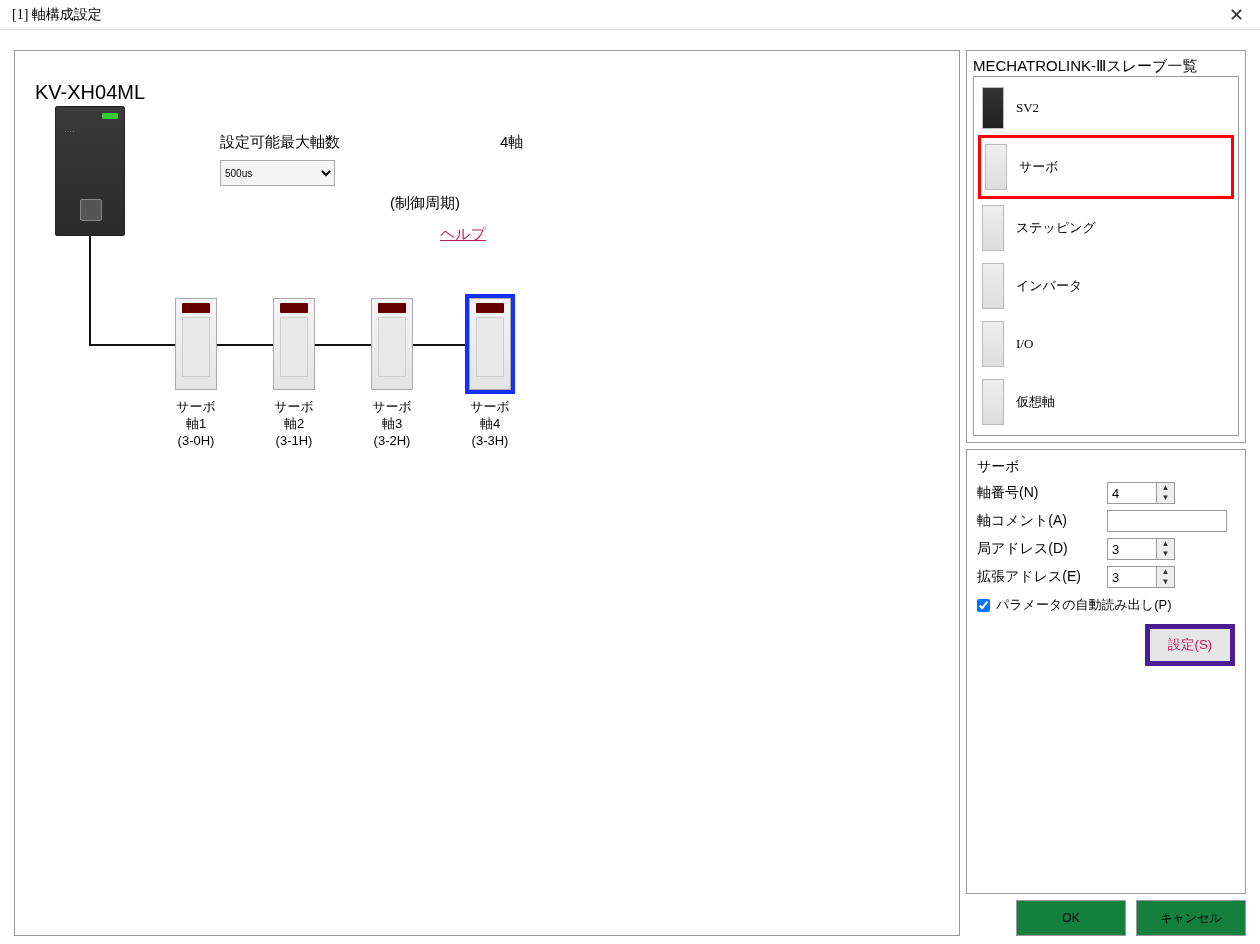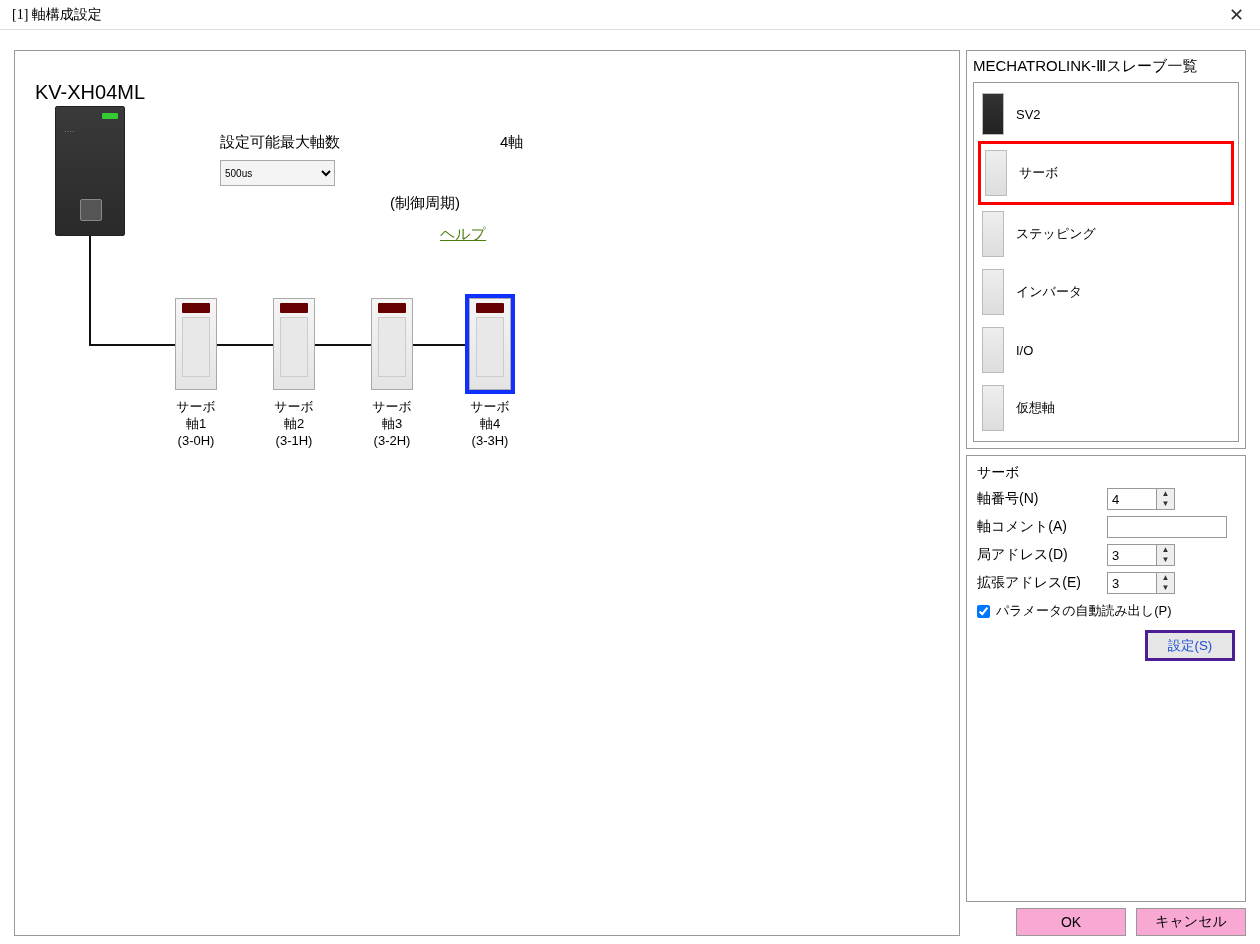--- a/index.html
+++ b/index.html
@@ -22,42 +22,42 @@
 .unit-top { width: 28px; height: 10px; background: #600; margin-top: 4px; border-radius: 1px; }
 .unit-mid { width: 28px; height: 60px; background: #e8e8e8; margin-top: 4px; border: 1px solid #ccc; }
 .unit-sel .unit-body { outline: 4px solid #1030ff; }
 .unit-labels { margin-top: 8px; font-size: 13px; line-height: 17px; }
 .params { position: absolute; top: 82px; left: 205px; font-size: 15px; }
 .params .row { display: flex; align-items: center; margin-bottom: 8px; }
 .params .lab { width: 280px; }
 .params .lab2 { width: 280px; text-align: right; padding-right: 40px; }
 .params .val { width: 120px; }
 .params select { width: 115px; height: 26px; border: 1px solid #aaa; background: #f4f4f4; font-size: 10px; }
-.help-link { color: #4d7c0f; text-decoration: underline; margin-left: 220px; display: inline-block; margin-top: 4px; cursor: pointer; }
+.help-link { color: #be185d; text-decoration: underline; margin-left: 220px; display: inline-block; margin-top: 4px; cursor: pointer; }
 .slave-list-panel { border: 1px solid #999; padding: 6px; flex: 0 0 auto; margin-bottom: 6px; }
-.slave-list-title { font-size: 15px; margin-bottom: 6px; }
+.slave-list-title { font-size: 15px; }
 .slave-list-box { border: 1px solid #999; padding: 4px; }
-.slave-item { display: flex; align-items: center; padding: 6px 4px; cursor: pointer; }
+.slave-item { display: flex; align-items: center; padding: 6px 4px; cursor: pointer; font-family: Liberation Serif, serif; }
 .slave-item .ic { width: 22px; height: 46px; background: linear-gradient(#eee,#ddd); border: 1px solid #bbb; margin-right: 12px; }
 .slave-item .ic.sv2 { background: linear-gradient(#333,#222); height: 42px; }
 .slave-item.sel { border: 3px solid #f00; }
 .prop-panel { border: 1px solid #999; padding: 8px 10px; flex: 1; }
 .prop-title { font-size: 14px; margin-bottom: 6px; }
 .prop-row { display: flex; align-items: center; margin-bottom: 6px; }
 .prop-row .pl { width: 130px; font-size: 14px; }
 .spinbox { display: inline-flex; align-items: center; border: 1px solid #999; height: 22px; }
 .spinbox input { width: 48px; height: 20px; border: none; padding-left: 4px; font-size: 13px; outline: none; }
 .spinbox .arrows { width: 18px; height: 20px; border-left: 1px solid #999; display: flex; flex-direction: column; background: #eee; }
 .spinbox .arrows span { flex:1; font-size:8px; text-align:center; line-height:10px; cursor:pointer; color:#333; }
 .txt-input { width: 120px; height: 22px; border: 1px solid #999; padding-left: 4px; font-size: 13px; }
 .chk-row { display: flex; align-items: center; margin-top: 8px; }
 .chk-row input { margin-right: 6px; }
-.disabled-btn { width: 90px; height: 31px; background: #e6e6e6; color: #1d4ed8; border: 3px solid #4c1d95; float: right; margin-top: 10px; cursor: not-allowed; }
+.disabled-btn { width: 90px; height: 42px; background: #e6e6e6; color: #be185d; border: 5px solid #4c1d95; float: right; margin-top: 10px; cursor: not-allowed; }
 .dlg-buttons { display: flex; justify-content: flex-end; gap: 10px; margin-top: 6px; }
-.dlg-buttons button { width: 110px; height: 28px; border: 1px solid #999; background: #f9a8d4; cursor: pointer; font-size: 14px; }
+.dlg-buttons button { width: 110px; height: 36px; border: 1px solid #999; background: #15803d; cursor: pointer; font-size: 12px; }
 </style>
 </head>
 <body>
 
 <div class="titlebar">
   <span class="title">[1] 軸構成設定</span>
   <span class="close">✕</span>
 </div>
 
 <div class="content">

